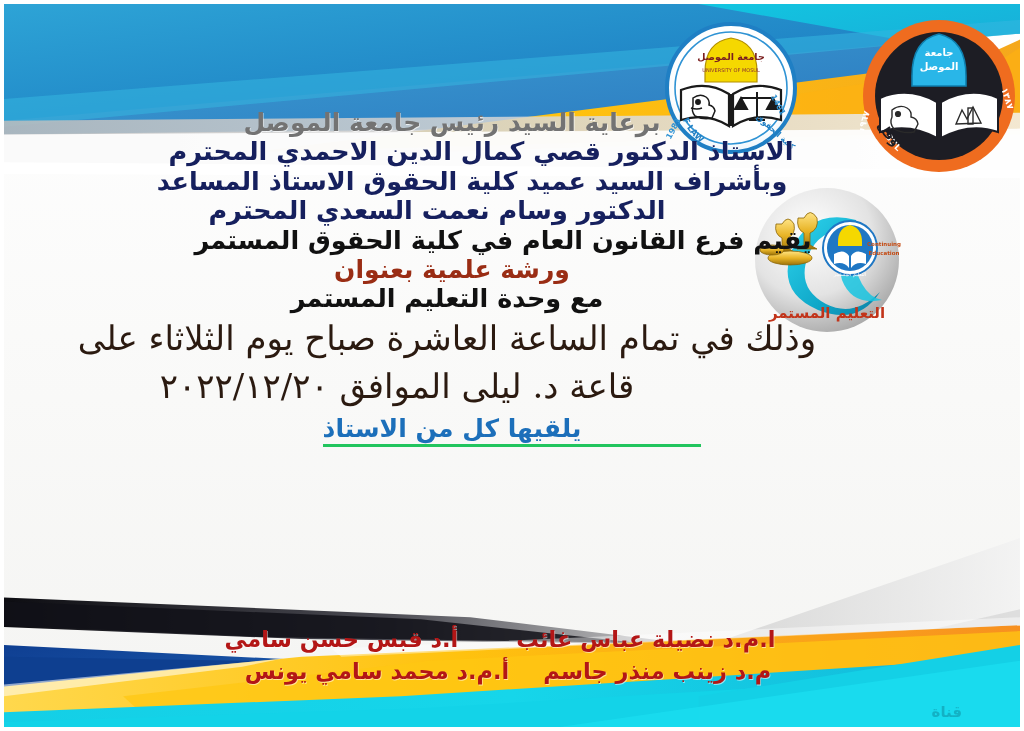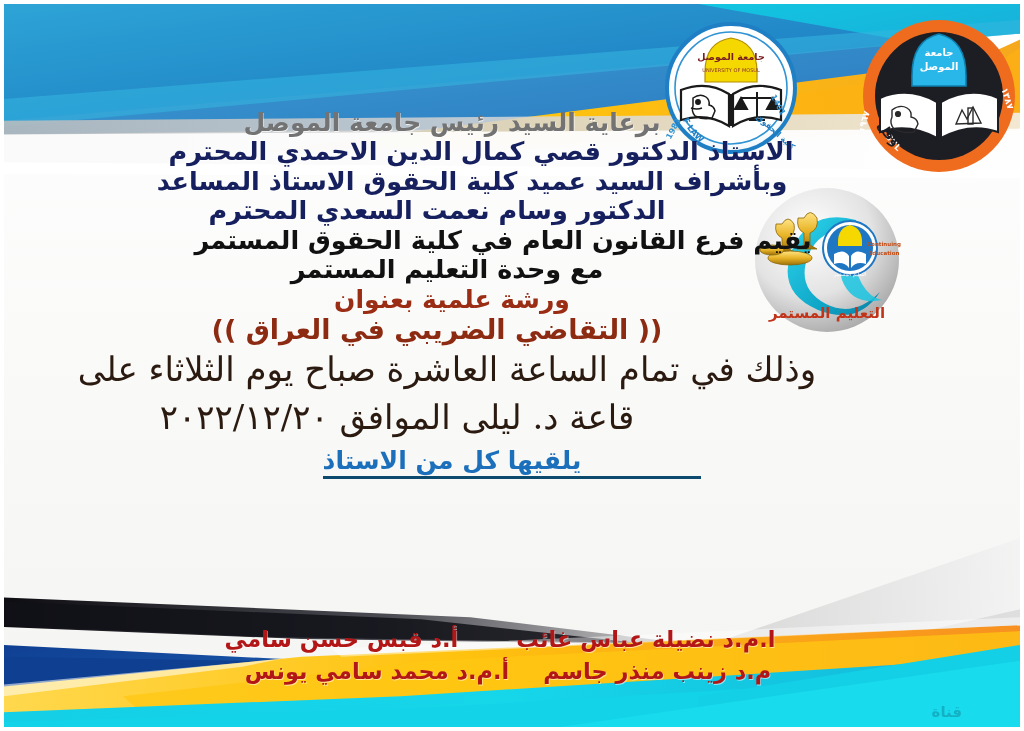--- a/index.html
+++ b/index.html
@@ -94,21 +94,21 @@
   }
   .l-serif.s1{ padding-right:130px; }
   .l-serif.s2{ padding-right:230px; }
 
   
   .l-blue{
     color:#1c6fba;
     font-size:25px;
     padding-right:120px;
     display:inline-block;
-    border-bottom:3px solid #0c4a6e;
+    border-bottom:3px solid #22c55e;
     padding-bottom:1px;
   }
   .blue-wrap{ text-align:center; margin-top:4px; }
 
   
   .presenters{
     position:absolute;
     left:0; top:620px;
     width:100%;
     direction:rtl;
@@ -347,25 +347,24 @@
     <div class="ln l-patron">برعاية السيد رئيس جامعة الموصل</div>
 
     <div class="ln l-navy n1">الاستاذ الدكتور قصي كمال الدين الاحمدي المحترم</div>
 
     <div class="ln l-navy n2">وبأشراف السيد عميد كلية الحقوق الاستاذ المساعد</div>
 
     <div class="ln l-navy n3">الدكتور وسام نعمت السعدي المحترم</div>
 
     <div class="ln l-black b1">يقيم فرع القانون العام في كلية الحقوق المستمر</div>
 
+    <div class="ln l-red">ورشة علمية بعنوان</div>
+
     <div class="ln l-black b2">مع وحدة التعليم المستمر</div>
 
-    <div class="ln l-red">ورشة علمية بعنوان</div>
-
-    <div class="ln l-title">(( التقاضي الضريبي في العراق ))</div>
 
     <div class="ln l-serif s1">وذلك في تمام الساعة العاشرة صباح يوم الثلاثاء   على</div>
 
     <div class="ln l-serif s2">قاعة د. ليلى الموافق   ٢٠٢٢/١٢/٢٠</div>
 
     <div class="blue-wrap">
       <span class="ln l-blue">يلقيها كل من الاستاذ</span>
     </div>
   </div>
 

